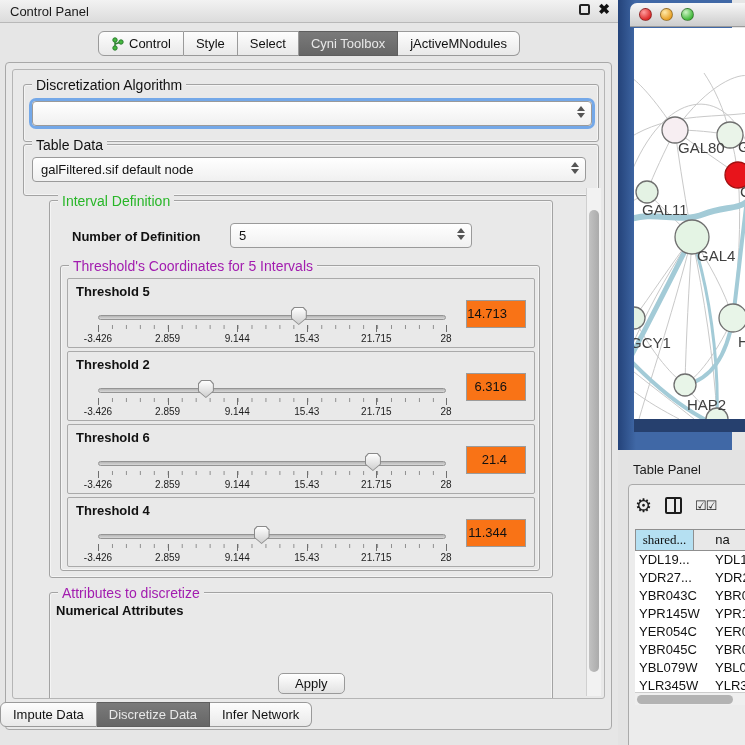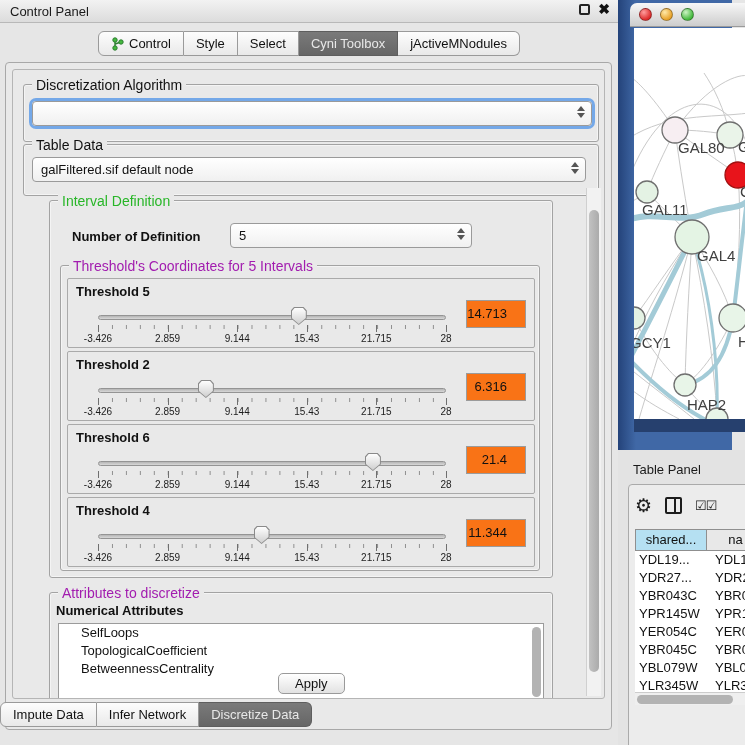--- a/index.html
+++ b/index.html
@@ -295,47 +295,41 @@
               <div class="handle" style="left:47%"></div>
             </div>
             <div class="thr-value">11.344</div>
           </div>
         </div>
       </div>
 
       <div class="groupbox" style="left:36px; top:522px; width:504px; height:120px;">
         <span class="group-title gt-blue">Attributes to discretize</span>
         <span style="position:absolute; left:6px; top:10px; font-weight:bold;">Numerical Attributes</span>
-        <div class="attr-list" style="left:8px; top:30px; width:512px; height:80px; max-width:486px;">
-          <div class="attr-item">SelfLoops</div>
-          <div class="attr-item">TopologicalCoefficient</div>
-          <div class="attr-item">BetweennessCentrality</div>
-          <div class="mini-scroll"></div>
-        </div>
       </div>
 
       <button class="btn" style="position:absolute; left:265px; top:603px;">Apply</button>
 
       <div class="vscroll">
         <div class="thumb"></div>
       </div>
     </div>
   </div>
 
 
   <div class="bottom-tabs">
     <div class="seg-bar">
       <div class="seg">
         <span>Impute Data</span>
       </div>
-      <div class="seg">
-        <span>Infer Network</span>
-      </div>
       <div class="seg active">
         <span>Discretize Data</span>
+      </div>
+      <div class="seg">
+        <span>Infer Network</span>
       </div>
     </div>
   </div>
 </div>
 
 <div class="net-window">
   <div class="net-titlebar">
     <span class="tl red"></span>
     <span class="tl yellow"></span>
     <span class="tl green"></span>
@@ -408,21 +402,21 @@
 <div class="table-panel">
   <span class="tp-title">Table Panel</span>
   <div class="tp-inner">
     <div class="tp-toolbar">
       <span class="gear-g">⚙</span>
       <span class="split-ico"></span>
       <span class="chk">☑☑</span>
     </div>
     <div class="tp-table">
       <div class="tp-head">
-        <div class="tp-hc sel" style="width:72px;">shared...</div>
+        <div class="tp-hc sel" style="width:59px;font-family:Liberation Serif, serif;">shared...</div>
         <div class="tp-hc" style="width:58px; border-left:none;">na</div>
       </div>
       <div class="tp-row">
         <span class="tp-c1">YDL19...</span>
         <span class="tp-c2">YDL1</span>
       </div>
       <div class="tp-row">
         <span class="tp-c1">YDR27...</span>
         <span class="tp-c2">YDR2</span>
       </div>

